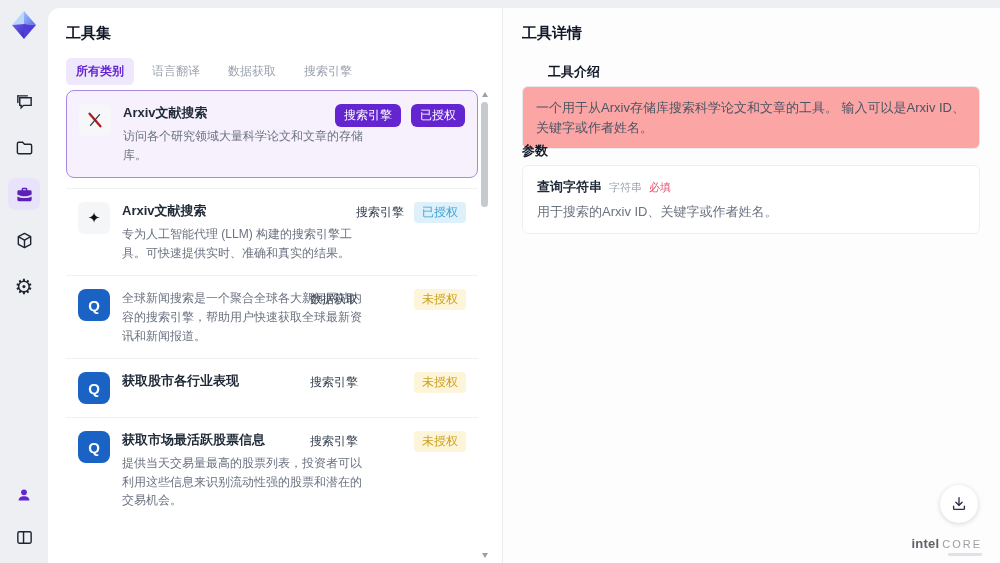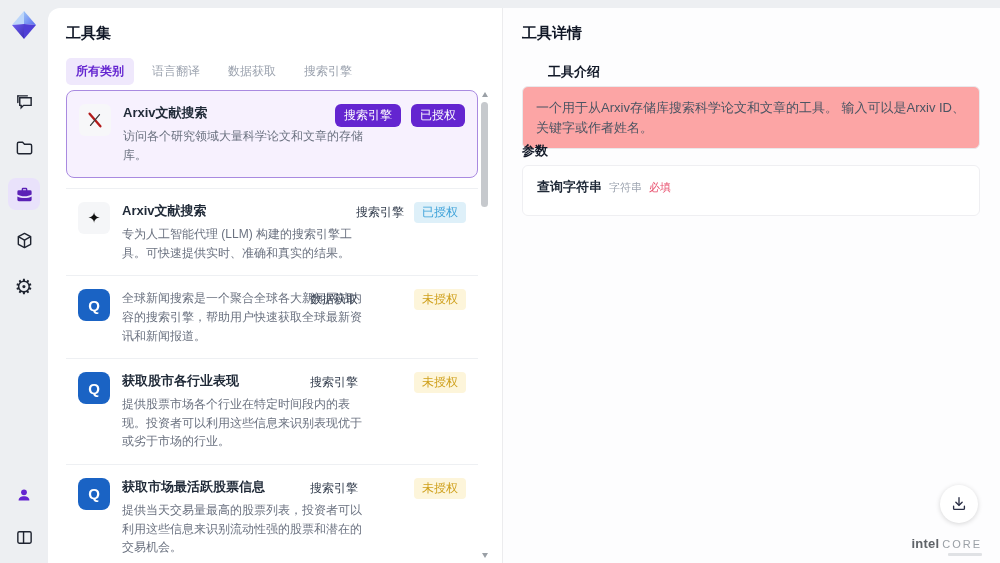--- a/index.html
+++ b/index.html
@@ -209,21 +209,20 @@
           </div>
         </div>
 
         <div class="tool-item">
           <div class="tool-row">
             <div class="tool-icon blue">
               <span>Q</span>
             </div>
             <div class="tool-text">
               <div class="tool-name">获取股市各行业表现</div>
-              <div class="tool-desc">提供股票市场各个行业在特定时间段内的表现。投资者可以利用这些信息来识别表现优于或劣于市场的行业。</div>
             </div>
           </div>
           <div class="tool-tags">
             <span class="tag-plain">搜索引擎</span>
             <span class="badge amber">未授权</span>
           </div>
         </div>
 
         <div class="tool-item">
           <div class="tool-row">
@@ -254,20 +253,21 @@
       <div class="detail-title">工具详情</div>
       <div class="section-heading intro-heading">工具介绍</div>
       <div class="intro-box">一个用于从Arxiv存储库搜索科学论文和文章的工具。 输入可以是Arxiv ID、关键字或作者姓名。</div>
       <div class="section-heading params-heading">参数</div>
       <div class="param-box">
         <div class="param-line">
           <span class="param-name">查询字符串</span>
           <span class="param-type">字符串</span>
           <span class="param-required">必填</span>
         </div>
+        <div class="param-desc">用于搜索的Arxiv ID、关键字或作者姓名。</div>
       </div>
     </div>
   </div>
 
   <div class="download-fab">
     <svg width="18" height="18" viewBox="0 0 20 20" fill="none" stroke="#2a2f45" stroke-width="1.5" stroke-linecap="round">
       <path d="M10 3 V11"></path>
       <path d="M6.5 8 L10 11.5 L13.5 8"></path>
       <path d="M4 12.5 V15 a1 1 0 0 0 1 1 H15 a1 1 0 0 0 1 -1 V12.5"></path>
     </svg>

